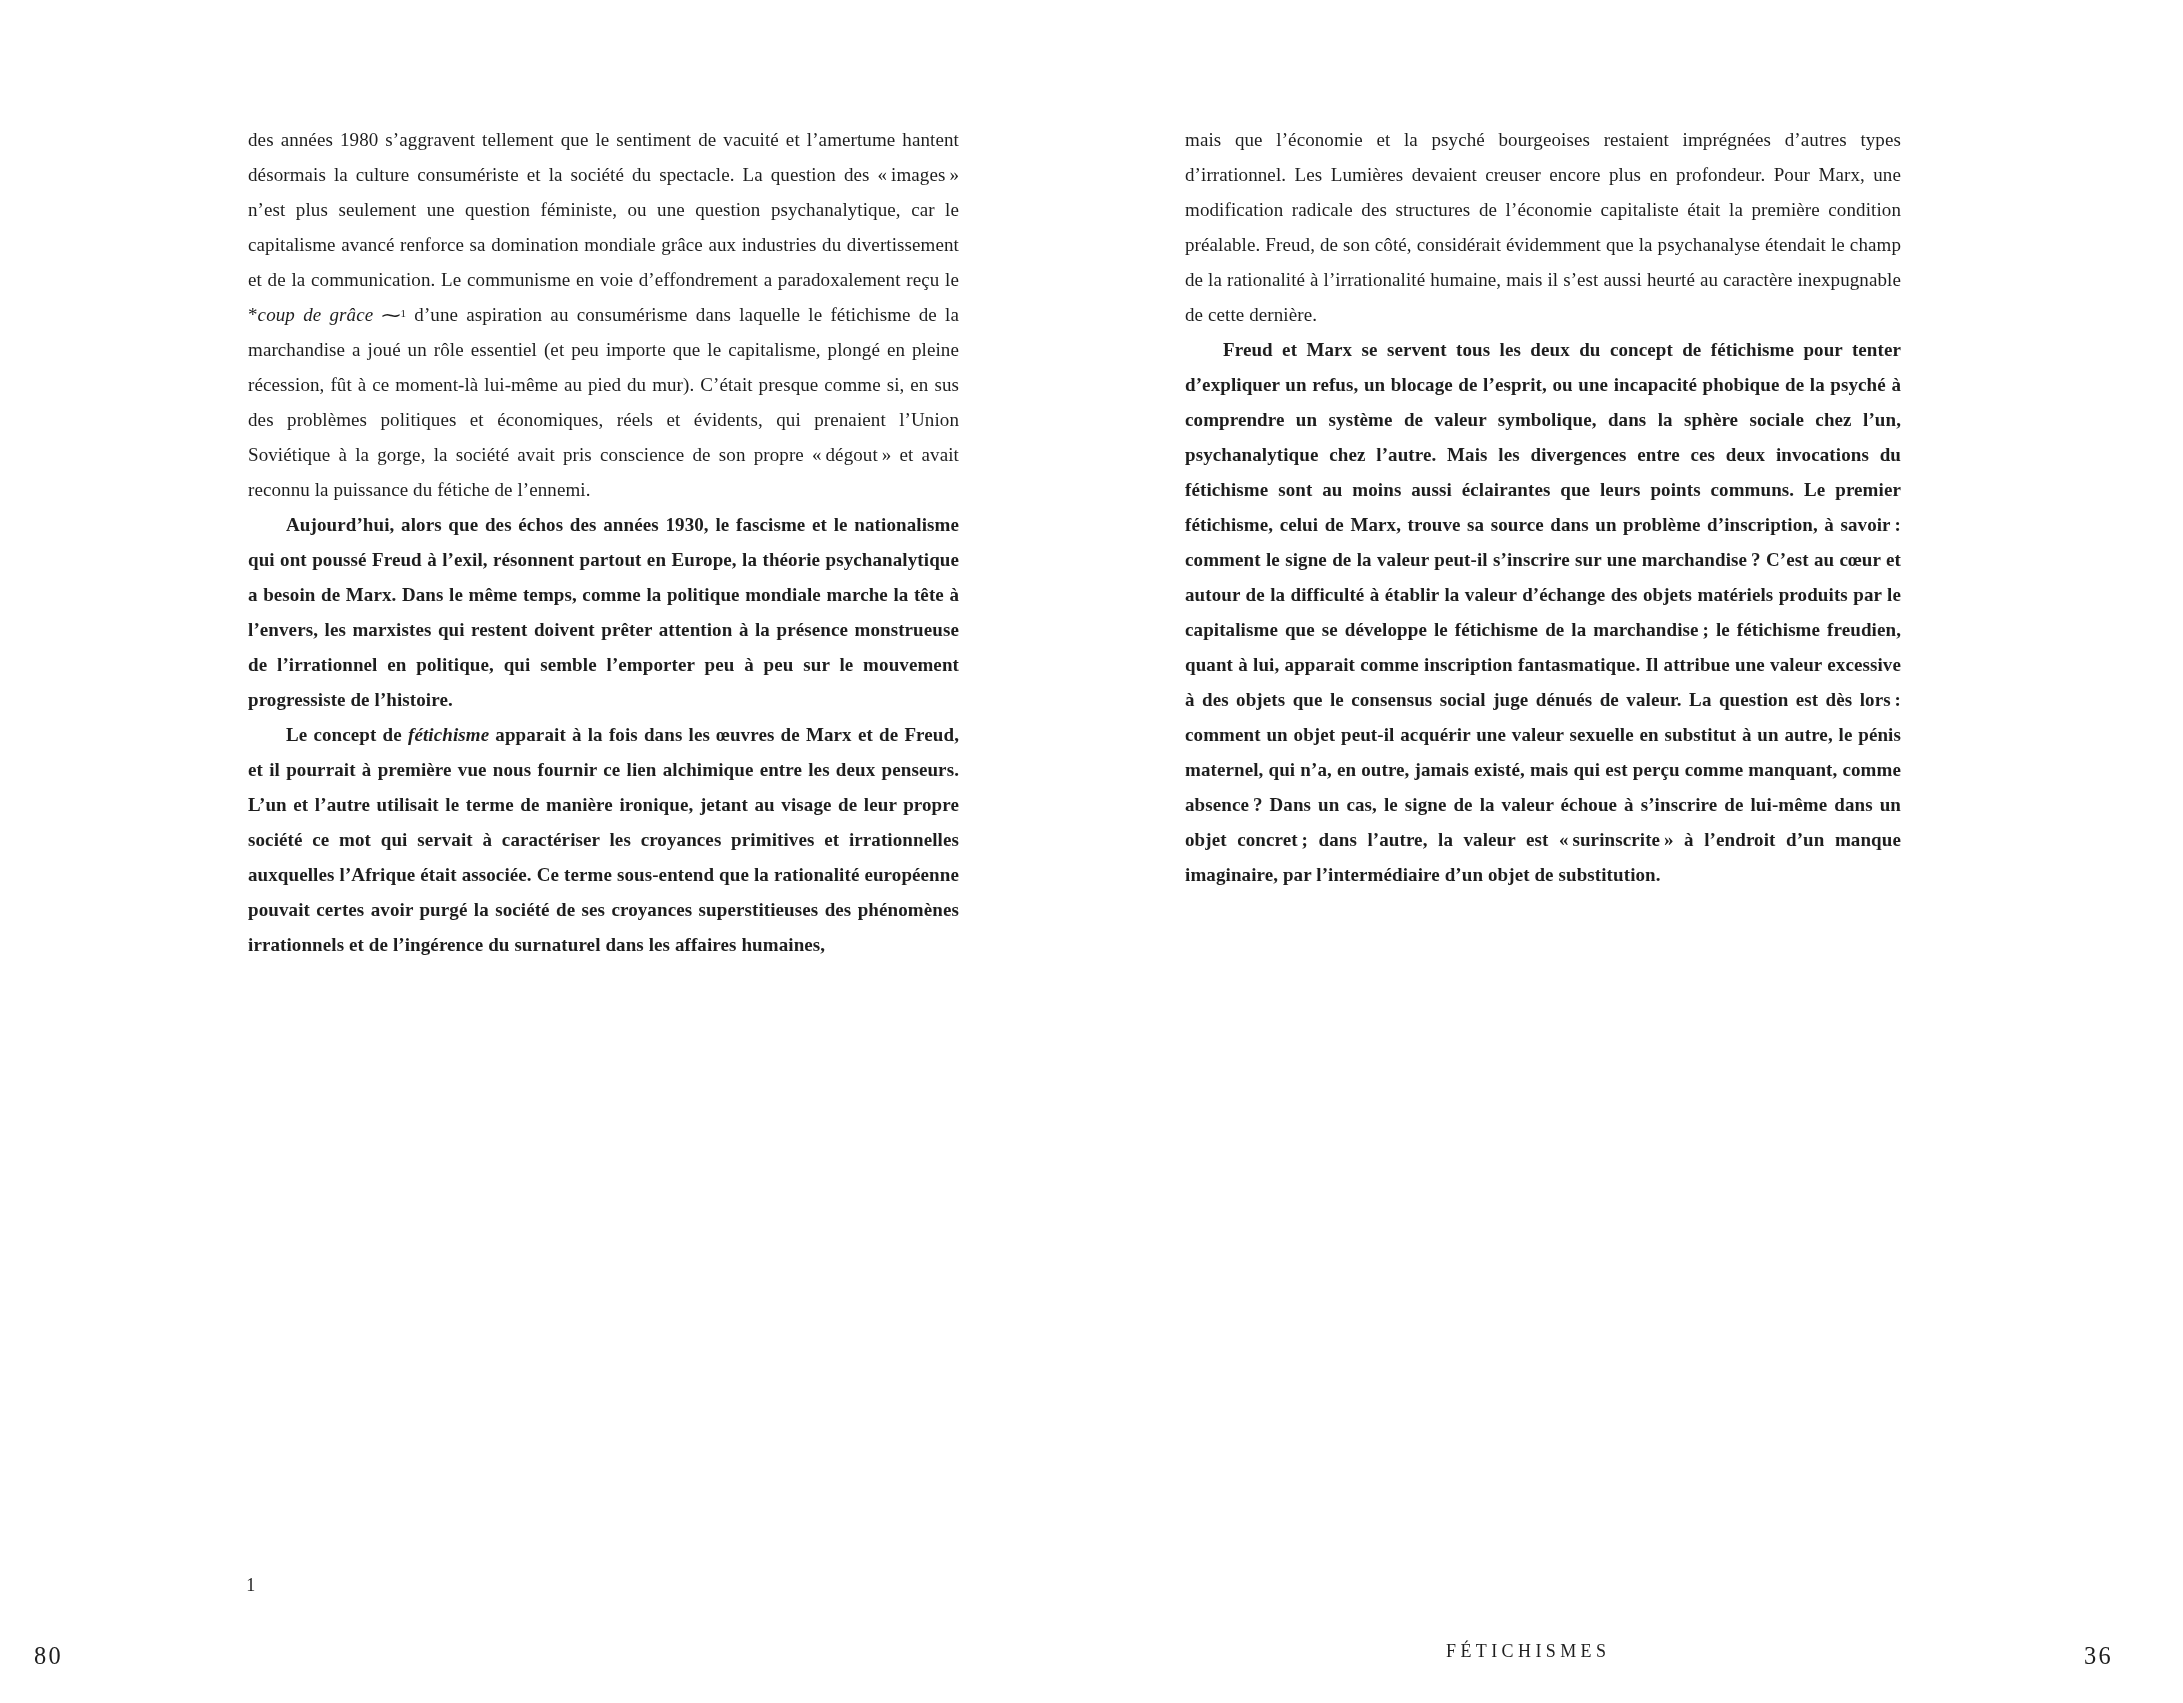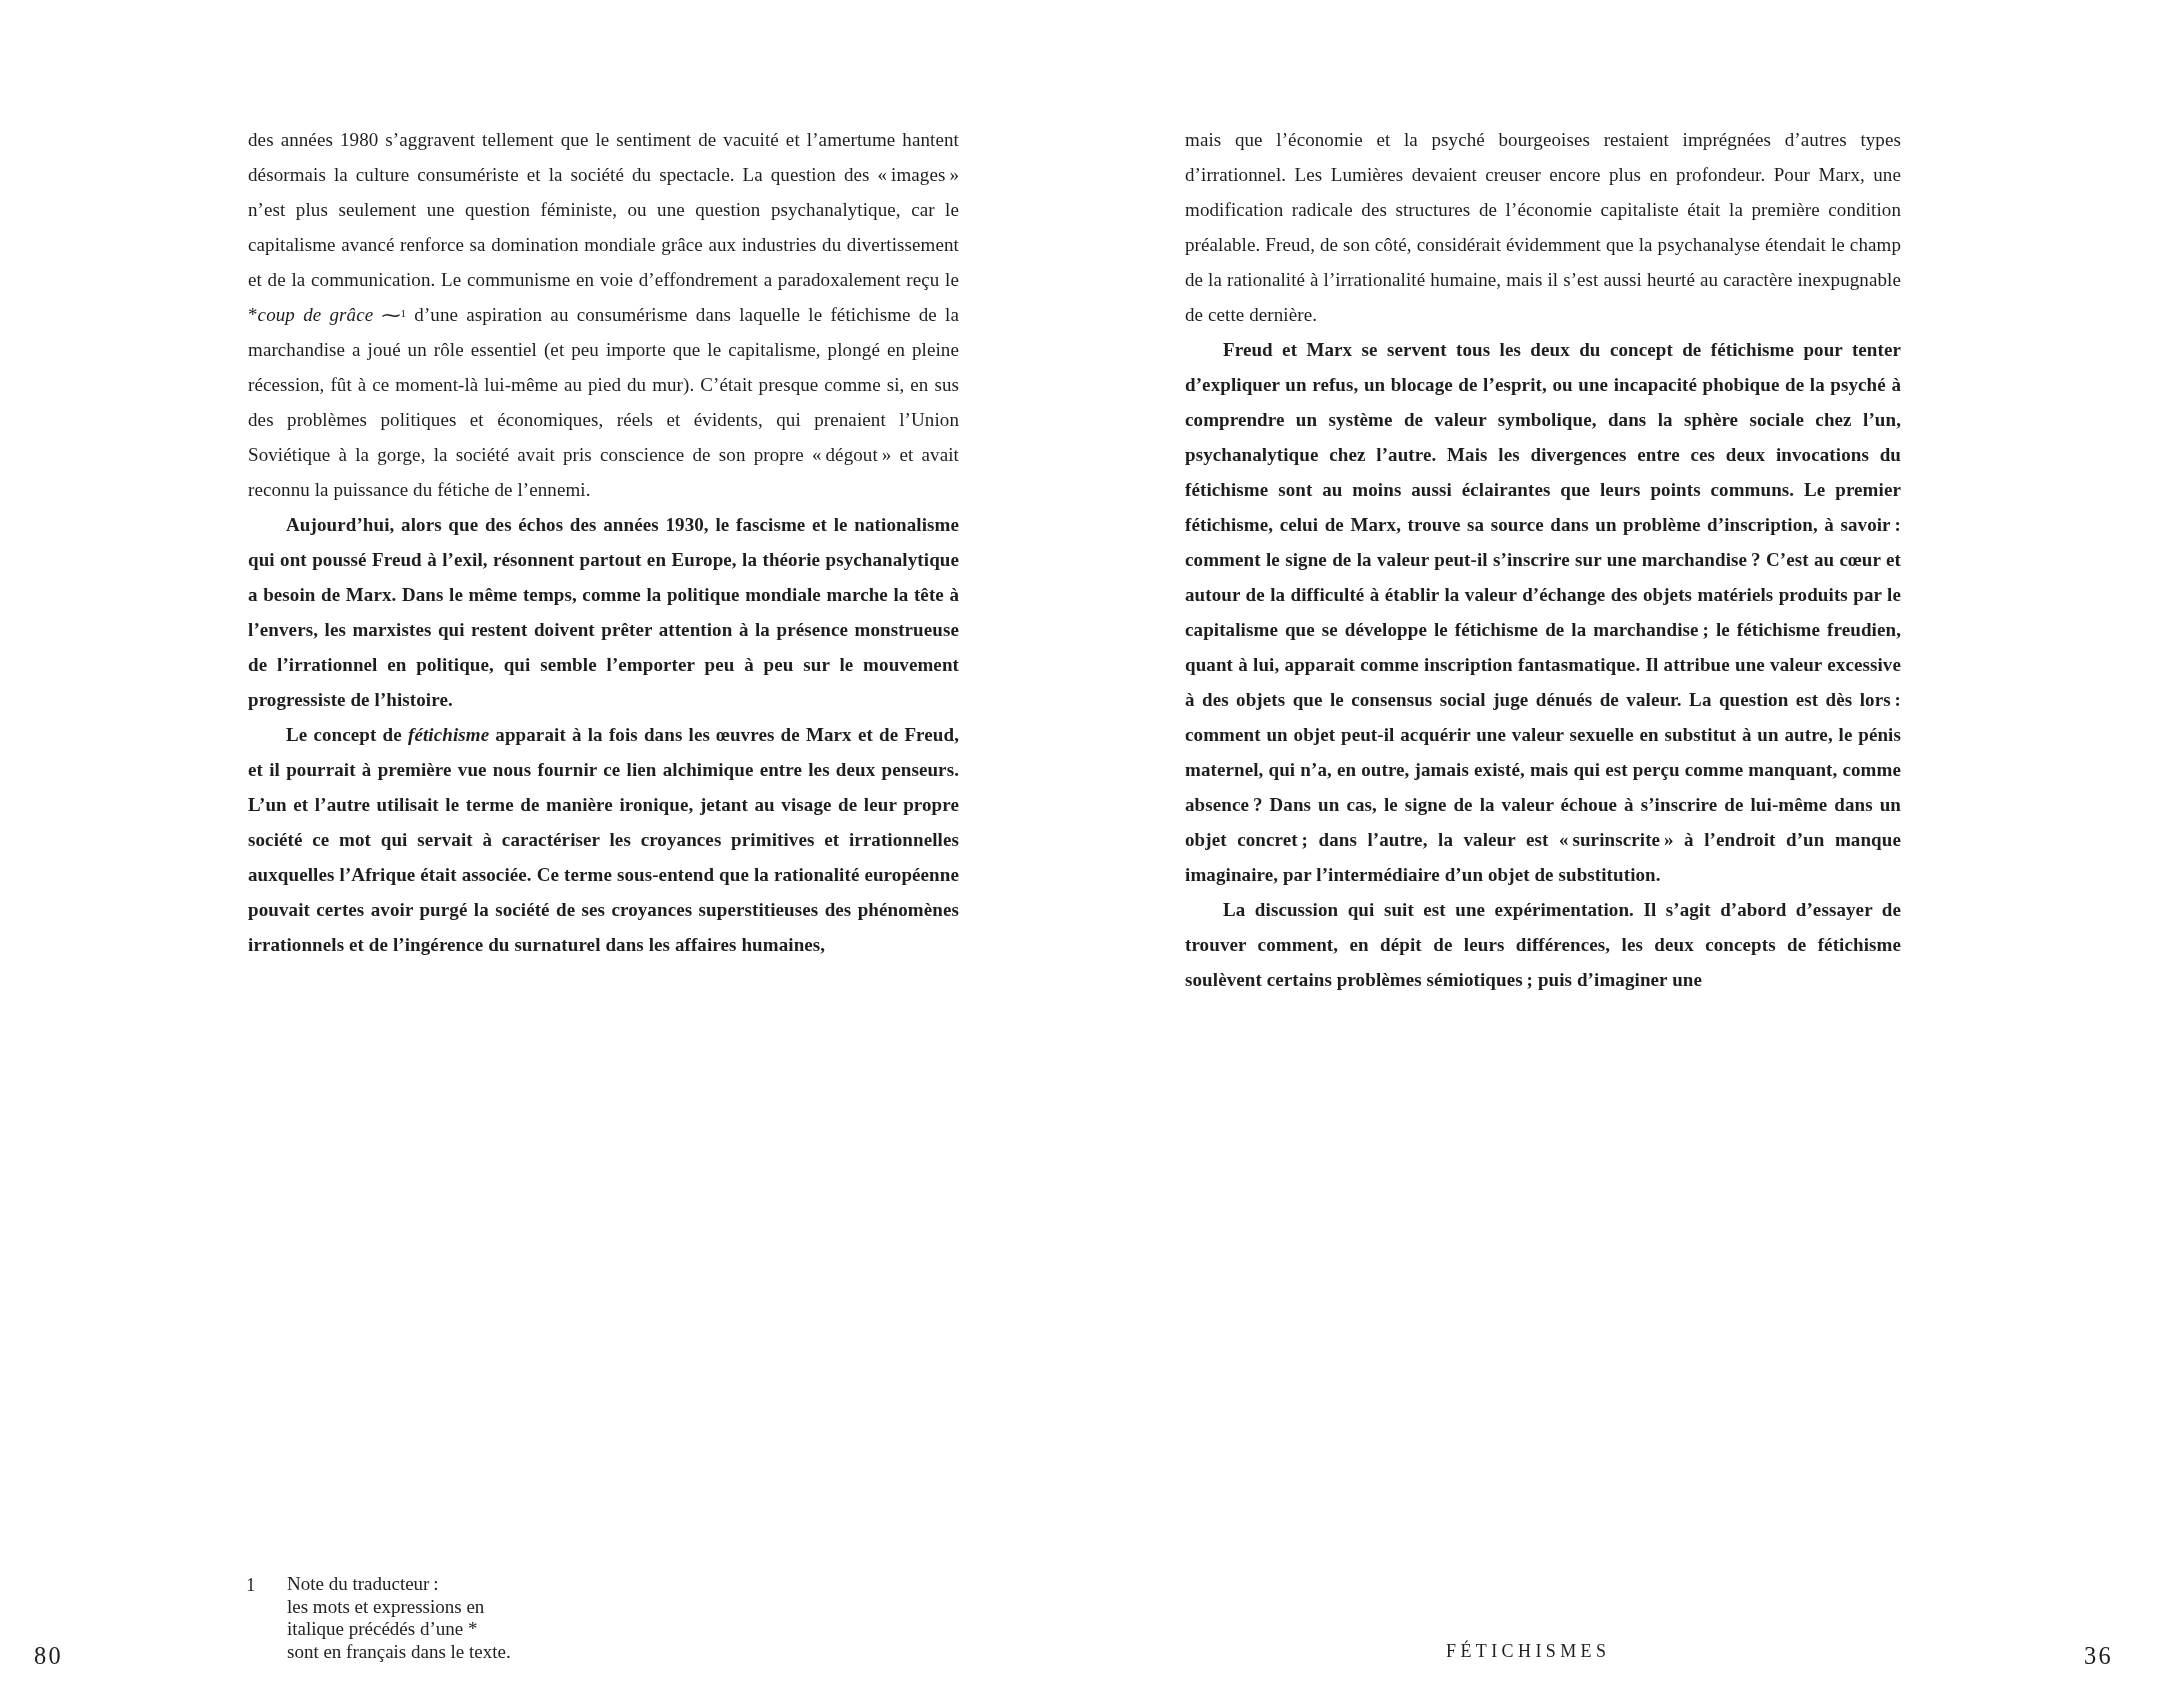--- a/index.html
+++ b/index.html
@@ -93,36 +93,29 @@
 
   <section class="page page-left">
     <div class="col col-left">
       <p class="para" lang="fr"><span>des années 1980 s’aggravent tellement que le sentiment de vacuité et l’amertume hantent désormais la culture consumériste et la société du spectacle. La question des « images » n’est plus seulement une question féministe, ou une question psychanalytique, car le capitalisme avancé renforce sa domination mondiale grâce aux industries du divertissement et de la communication. Le communisme en voie d’effondrement a paradoxalement reçu le *</span><span class="it">coup de grâce ⁓</span><span class="sup">1</span><span> d’une aspiration au consumérisme dans laquelle le fétichisme de la marchandise a joué un rôle essentiel (et peu importe que le capitalisme, plongé en pleine récession, fût à ce moment-là lui-même au pied du mur). C’était presque comme si, en sus des problèmes politiques et économiques, réels et évidents, qui prenaient l’Union Soviétique à la gorge, la société avait pris conscience de son propre « dégout » et avait reconnu la puissance du fétiche de l’ennemi.</span></p>
       <p class="para indent" lang="fr"><span>Aujourd’hui, alors que des échos des années 1930, le fascisme et le nationalisme qui ont poussé Freud à l’exil, résonnent partout en Europe, la théorie psychanalytique a besoin de Marx. Dans le même temps, comme la politique mondiale marche la tête à l’envers, les marxistes qui restent doivent prêter attention à la présence monstrueuse de l’irrationnel en politique, qui semble l’emporter peu à peu sur le mouvement progressiste de l’histoire.</span></p>
       <p class="para indent" lang="fr"><span>Le concept de </span><span class="it">fétichisme</span><span> apparait à la fois dans les œuvres de Marx et de Freud, et il pourrait à première vue nous fournir ce lien alchimique entre les deux penseurs. L’un et l’autre utilisait le terme de manière ironique, jetant au visage de leur propre société ce mot qui servait à caractériser les croyances primitives et irrationnelles auxquelles l’Afrique était associée. Ce terme sous-entend que la rationalité européenne pouvait certes avoir purgé la société de ses croyances superstitieuses des phénomènes irrationnels et de l’ingérence du surnaturel dans les affaires humaines,</span></p>
     </div>
 
     <aside class="footnote">
       <span class="fn-marker">1</span>
-      <div class="fn-lines">
-          <div>Note du traducteur :</div>
-          <div>les mots et expressions en</div>
-          <div>italique précédés d’une *</div>
-          <div>sont en français dans le texte.</div>
-        </div>
     </aside>
 
     <div class="pagenum pn-left">80</div>
   </section>
 
   <section class="page page-right">
     <div class="col col-right">
       <p class="para" lang="fr"><span>mais que l’économie et la psyché bourgeoises restaient imprégnées d’autres types d’irrationnel. Les Lumières devaient creuser encore plus en profondeur. Pour Marx, une modification radicale des structures de l’économie capitaliste était la première condition préalable. Freud, de son côté, considérait évidemment que la psychanalyse étendait le champ de la rationalité à l’irrationalité humaine, mais il s’est aussi heurté au caractère inexpugnable de cette dernière.</span></p>
       <p class="para indent" lang="fr"><span>Freud et Marx se servent tous les deux du concept de fétichisme pour tenter d’expliquer un refus, un blocage de l’esprit, ou une incapacité phobique de la psyché à comprendre un système de valeur symbolique, dans la sphère sociale chez l’un, psychanalytique chez l’autre. Mais les divergences entre ces deux invocations du fétichisme sont au moins aussi éclairantes que leurs points communs. Le premier fétichisme, celui de Marx, trouve sa source dans un problème d’inscription, à savoir : comment le signe de la valeur peut-il s’inscrire sur une marchandise ? C’est au cœur et autour de la difficulté à établir la valeur d’échange des objets matériels produits par le capitalisme que se développe le fétichisme de la marchandise ; le fétichisme freudien, quant à lui, apparait comme inscription fantasmatique. Il attribue une valeur excessive à des objets que le consensus social juge dénués de valeur. La question est dès lors : comment un objet peut-il acquérir une valeur sexuelle en substitut à un autre, le pénis maternel, qui n’a, en outre, jamais existé, mais qui est perçu comme manquant, comme absence ? Dans un cas, le signe de la valeur échoue à s’inscrire de lui-même dans un objet concret ; dans l’autre, la valeur est « surinscrite » à l’endroit d’un manque imaginaire, par l’intermédiaire d’un objet de substitution.</span></p>
-      <p class="para indent" lang="fr"><span>La discussion qui suit est une expérimentation. Il s’agit d’abord d’essayer de trouver comment, en dépit de leurs différences, les deux concepts de fétichisme soulèvent certains problèmes sémiotiques ; puis d’imaginer une</span></p>
     </div>
 
     <div class="running-footer">FÉTICHISMES</div>
 
     <div class="pagenum pn-right">36</div>
   </section>
 
 </main>
 
 

